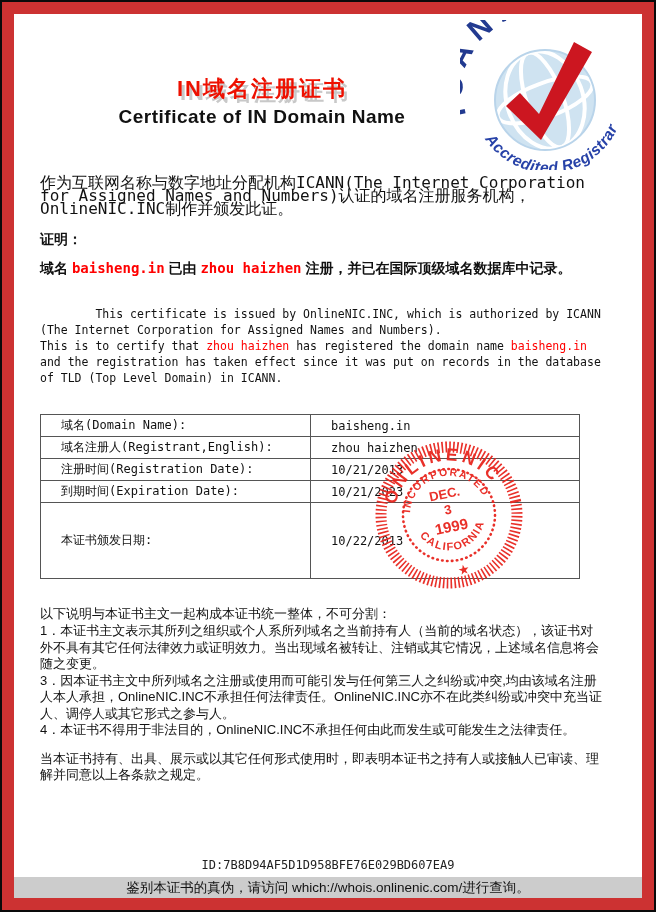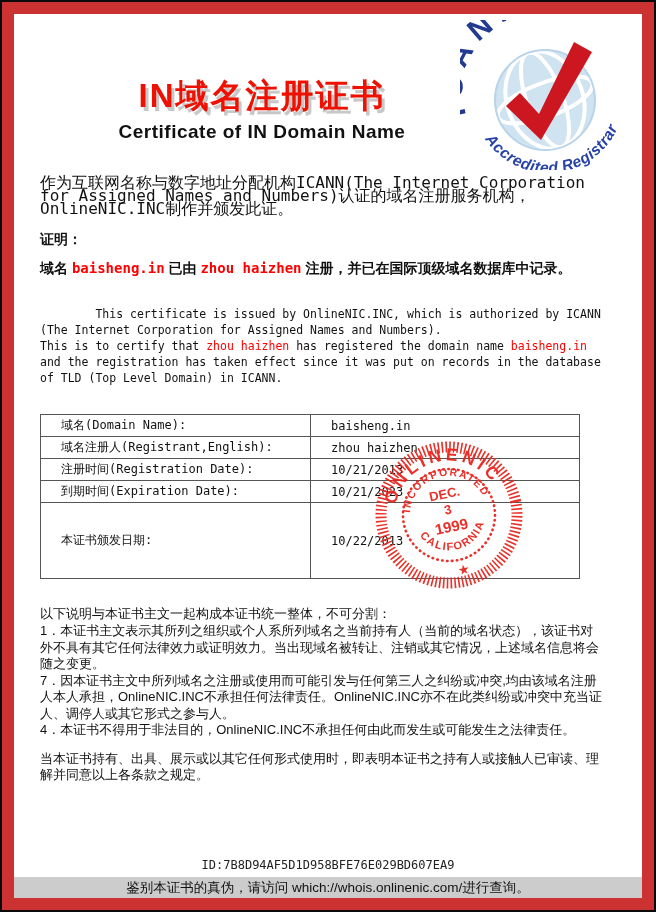--- a/index.html
+++ b/index.html
@@ -6,21 +6,21 @@
   html,body { width:656px; height:912px; background:#fff; }
   body { font-family:"Liberation Sans", sans-serif; }
 
   .cert-outer { width:656px; height:912px; background:#0a0a0a; padding:2px; }
   .cert-frame { position:relative; width:100%; height:100%; background:#fff;
                 border:12px solid #cc3232; overflow:hidden; }
 
   
   .header { position:relative; height:162px; }
   .title-block { position:absolute; left:28px; top:60px; width:440px; text-align:center; }
-  .title-cn { font-size:33px; font-weight:bold; color:#ee1000; letter-spacing:2px;
+  .title-cn { font-size:22px; font-weight:bold; color:#ee1000; letter-spacing:2px;
               text-shadow:3px 4px 0 #c8c8c8; font-family:"Liberation Sans", sans-serif; }
   .title-en { margin-top:2px; font-size:19px; font-weight:bold; color:#111;
               letter-spacing:0.5px; }
   .icann-logo { position:absolute; right:10px; top:6px; width:172px; height:150px; }
 
   
   .content { padding:0 40px 0 26px; }
   .mono { font-family:"DejaVu Sans Mono","Liberation Mono",monospace; }
   .intro { font-size:16px; line-height:13px; color:#111; }
   .proof-heading { margin-top:16px; font-size:14px; font-weight:bold; color:#111; }
@@ -129,21 +129,21 @@
             <td class="lbl">本证书颁发日期:</td>
             <td>10/22/2013</td>
           </tr>
         </tbody>
       </table>
 
       <div class="terms-intro">以下说明与本证书主文一起构成本证书统一整体，不可分割：</div>
 
       <div class="terms-list">
         <div>1．本证书主文表示其所列之组织或个人系所列域名之当前持有人（当前的域名状态），该证书对外不具有其它任何法律效力或证明效力。当出现域名被转让、注销或其它情况，上述域名信息将会随之变更。</div>
-        <div>7．因本证书主文中所列域名之注册或使用而可能引发与任何第三人之纠纷或冲突,均由该域名注册人本人承担，OnlineNIC.INC不承担任何法律责任。OnlineNIC.INC亦不在此类纠纷或冲突中充当证人、调停人或其它形式之参与人。</div>
+        <div>3．因本证书主文中所列域名之注册或使用而可能引发与任何第三人之纠纷或冲突,均由该域名注册人本人承担，OnlineNIC.INC不承担任何法律责任。OnlineNIC.INC亦不在此类纠纷或冲突中充当证人、调停人或其它形式之参与人。</div>
         <div>4．本证书不得用于非法目的，OnlineNIC.INC不承担任何由此而发生或可能发生之法律责任。</div>
       </div>
 
       <div class="closing">当本证书持有、出具、展示或以其它任何形式使用时，即表明本证书之持有人或接触人已审读、理解并同意以上各条款之规定。</div>
     </div>
 
     <svg class="stamp" viewBox="0 0 166 170">
       <g transform="rotate(-12 83 85)" fill="#e8251e">
 
         <circle cx="83" cy="85" r="68" fill="none" stroke="#e8251e" stroke-width="11" stroke-dasharray="1.6 2.2"></circle>

